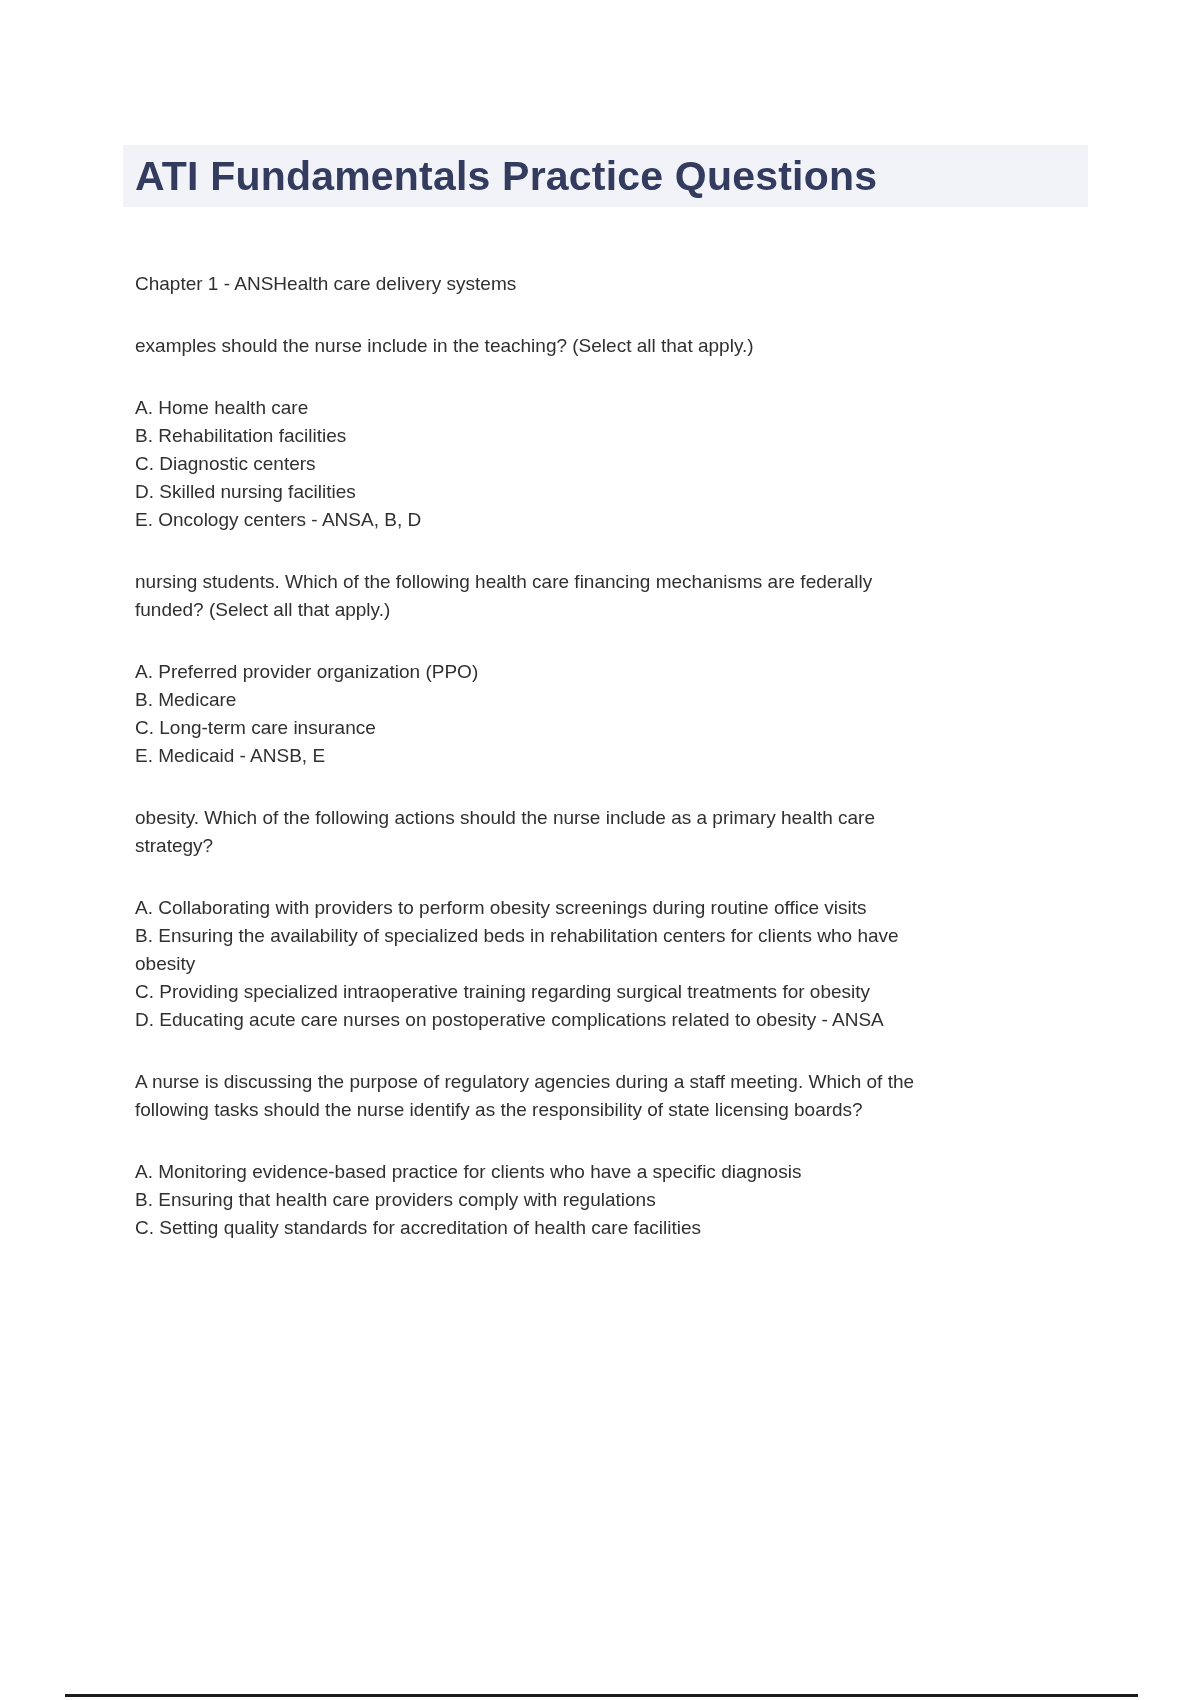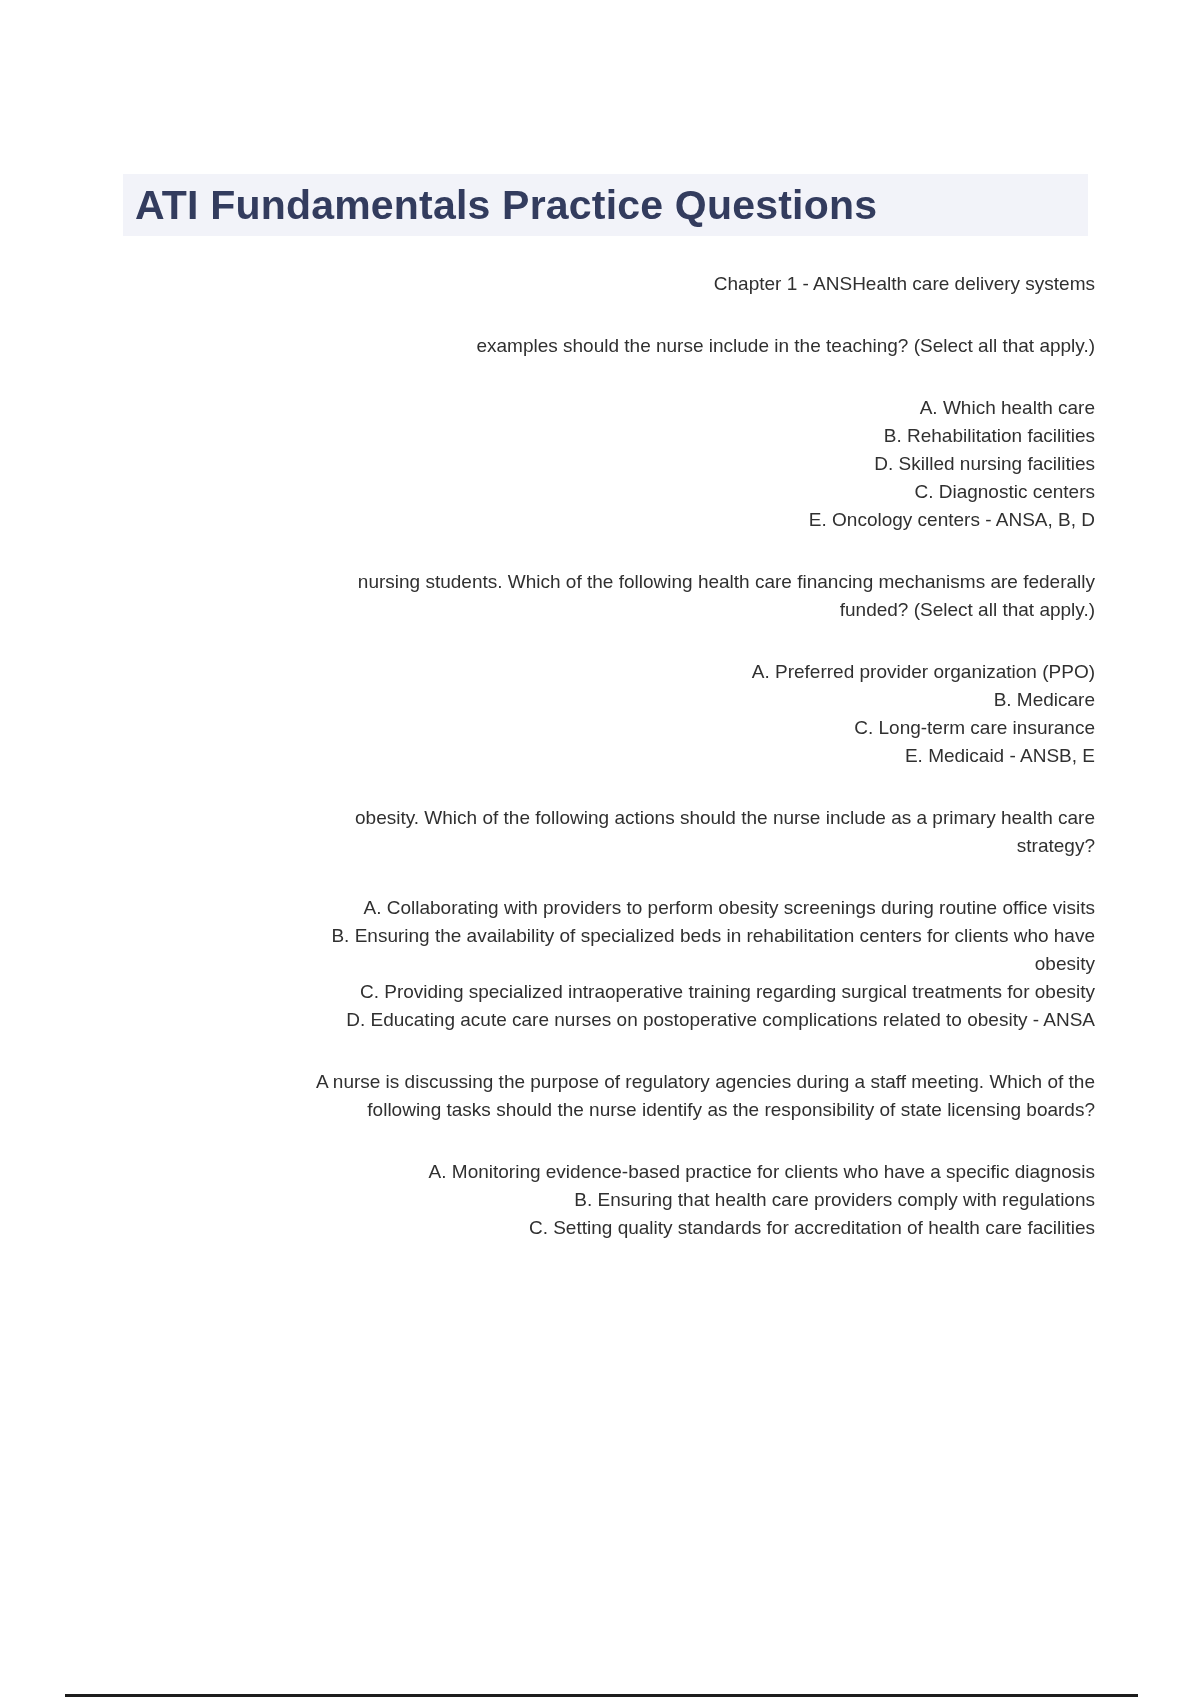--- a/index.html
+++ b/index.html
@@ -16,21 +16,20 @@
   }
   .title-bar {
     position: absolute;
     left: 123px;
     top: 145px;
     width: 965px;
     height: 62px;
     background: var(--title-bar-bg, #f2f3f9);
     display: flex;
     align-items: center;
-    margin-top: 29px;
   }
   .title-bar h1 {
     margin: 0;
     padding-left: 12px;
     font-size: 41px;
     font-weight: bold;
     color: var(--title-color, #333c5e);
     white-space: nowrap;
     letter-spacing: 0.2px;
   }
@@ -39,21 +38,20 @@
     left: 135px;
     top: 270px;
     width: 960px;
     font-size: 19px;
     line-height: 28px;
     color: var(--body-color, #303030);
   }
   .questions-host { display: contents; }
   .block {
     margin: 0 0 34px 0;
-    text-align: right;
   }
   .line {
     height: 28px;
     white-space: nowrap;
   }
   .bottom-rule {
     position: absolute;
     left: 65px;
     top: 1694px;
     width: 1073px;
@@ -68,24 +66,24 @@
   <h1>ATI Fundamentals Practice Questions</h1>
 </header>
 
 <main class="content">
   <div class="block">
     <div class="line">Chapter 1 - ANSHealth care delivery systems</div>
   </div>
   <div class="questions-host"><div class="block">
         <div class="line">examples should the nurse include in the teaching? (Select all that apply.)</div>
       </div><div class="block">
-        <div class="line">A. Which health care</div>
+        <div class="line">A. Home health care</div>
         <div class="line">B. Rehabilitation facilities</div>
+        <div class="line">C. Diagnostic centers</div>
         <div class="line">D. Skilled nursing facilities</div>
-        <div class="line">C. Diagnostic centers</div>
         <div class="line">E. Oncology centers - ANSA, B, D</div>
       </div><div class="block">
         <div class="line">nursing students. Which of the following health care financing mechanisms are federally</div>
         <div class="line">funded? (Select all that apply.)</div>
       </div><div class="block">
         <div class="line">A. Preferred provider organization (PPO)</div>
         <div class="line">B. Medicare</div>
         <div class="line">C. Long-term care insurance</div>
         <div class="line">E. Medicaid - ANSB, E</div>
       </div><div class="block">

